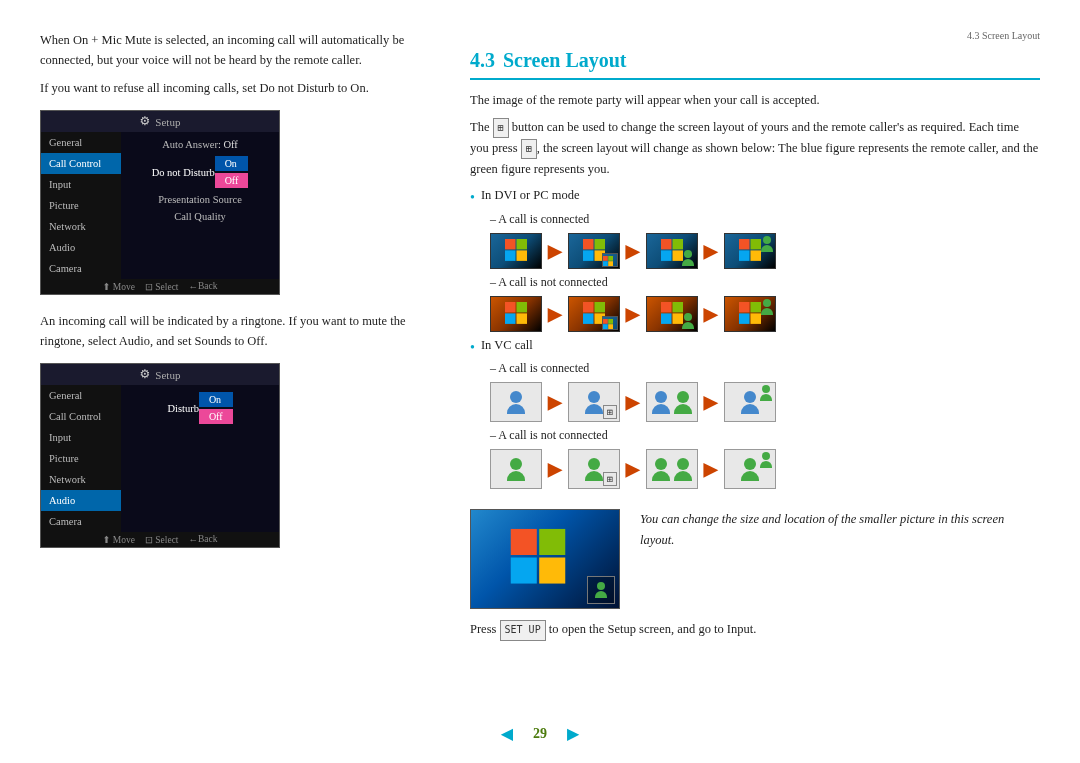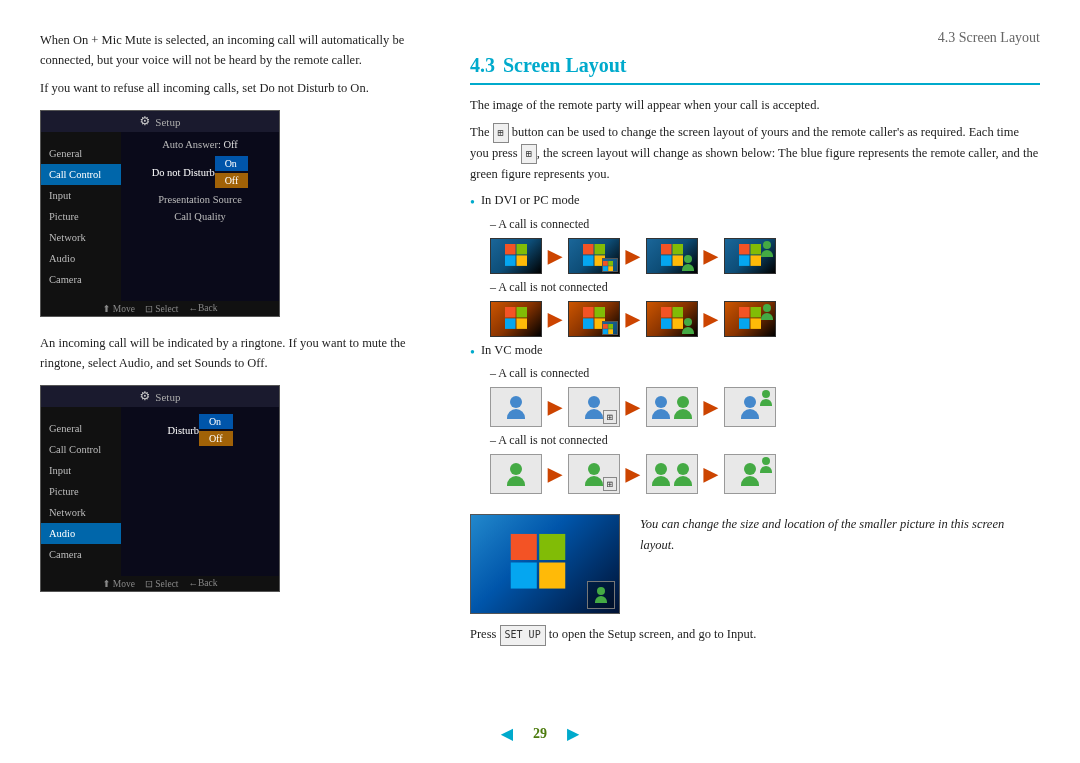--- a/index.html
+++ b/index.html
@@ -61,21 +61,21 @@
     }
 
     .setup-body {
       display: flex;
       min-height: 120px;
     }
 
     .setup-menu {
       width: 80px;
       background: #111;
-      padding: 11px 0;
+      padding: 0 0;
     }
 
     .setup-menu-item {
       padding: 5px 8px;
       font-size: 10.5px;
       color: #bbb;
       cursor: pointer;
     }
 
     .setup-menu-item.active {
@@ -104,21 +104,21 @@
 
     .setup-btn-on {
       background: #0055aa;
       color: #fff;
       padding: 2px 10px;
       font-size: 10px;
       border: none;
     }
 
     .setup-btn-off {
-      background: #a16207;
+      background: #ec4899;
       color: #fff;
       padding: 2px 10px;
       font-size: 10px;
       border: none;
     }
 
     .setup-footer {
       background: #111;
       color: #888;
       font-size: 9.5px;
@@ -128,21 +128,21 @@
       justify-content: center;
       gap: 10px;
     }
 
     
     .right-column {
       flex: 1;
     }
 
     .header-small {
-      font-size: 14px;
+      font-size: 10px;
       color: #666;
       text-align: right;
       margin-bottom: 8px;
     }
 
     .section-title {
       font-size: 20px;
       font-weight: bold;
       color: #00aacc;
       margin-bottom: 6px;
@@ -618,21 +618,21 @@
           </svg>
           <div style="position:absolute;top:2px;right:2px;display:flex;flex-direction:column;align-items:center;gap:1px">
             <div class="person-head-green-sm"></div>
             <div class="person-body-green-sm"></div>
           </div>
         </div>
       </div>
 
       <div class="bullet-item">
         <span class="bullet-dot">•</span>
-        <span>In VC mode</span>
+        <span>In VC call</span>
       </div>
 
       <div class="sub-item">–  A call is connected</div>
 
       <div class="layout-diagram">
 
         <div class="vc-thumb">
           <div class="person-icon">
             <div class="person-head"></div>
             <div class="person-body"></div>

